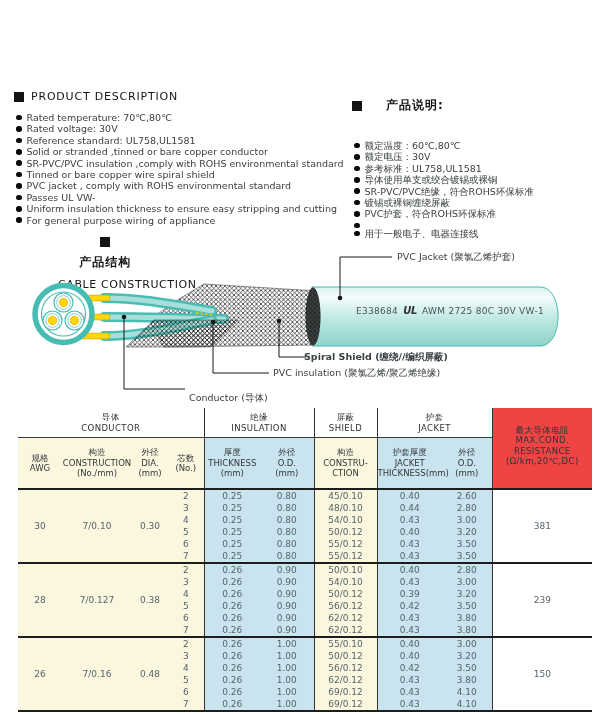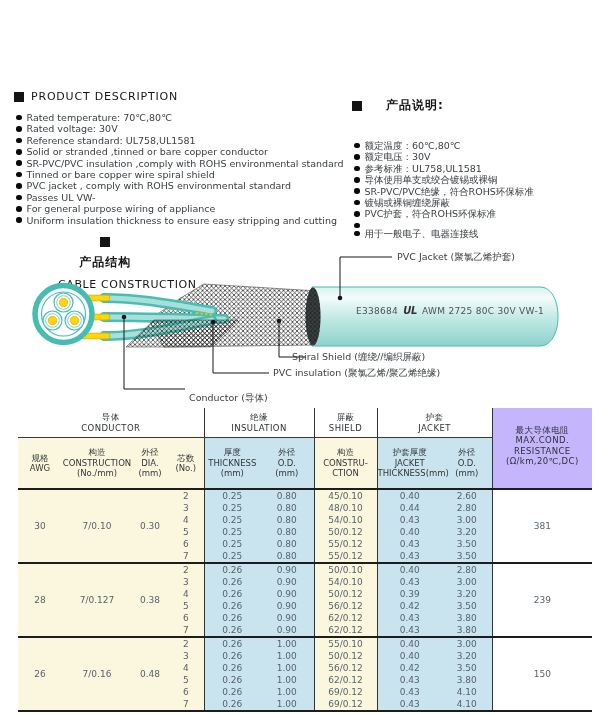--- a/index.html
+++ b/index.html
@@ -20,32 +20,32 @@
   #desc-title { left:14px; top:90px; }
   #notes-title { left:352px; top:97px;gap:24px; }
   #desc-list { left:16px; top:112px; }
   #notes-list { left:354px; top:112px;margin-top:28px; }
   #construction-title { left:14px; top:237px;flex-direction:column; }
 
   #diagram { position:absolute; left:0; top:250px; width:603px; height:158px; }
   #diagram svg { position:absolute; left:0; top:0; }
   .dlabel { position:absolute; font-size:9.5px; color:#3a3f42; white-space:nowrap; }
   #lbl-jacket { left:397px; top:1px; }
-  #lbl-shield { left:292px; top:101px; }
+  #lbl-shield { left:304px; top:101px;font-weight:bold; }
   #lbl-insulation { left:273px; top:117px; }
   #lbl-conductor { left:189px; top:142px; }
   #cable-marking { left:346px; top:55px; width:208px; text-align:center; font-size:9px; color:#49545a; letter-spacing:0.3px; white-space:nowrap; position:absolute; }
   #cable-marking .ul-mark { font-weight:bold; font-style:italic; font-size:10px; letter-spacing:-0.5px; color:#333; padding:0 2px; }
 
   #spec-table { position:absolute; left:18px; top:408px; }
   table { border-collapse:collapse; table-layout:fixed; width:574px; }
   th, td { padding:0; font-weight:normal; margin:0; }
   tr.row-a th { height:29px; font-size:8.5px; line-height:10.5px; vertical-align:middle; text-align:center; color:#2f3335; letter-spacing:0.4px; border-bottom:1px solid #3a3a3a; }
   tr.row-b th { height:50px; font-size:8.5px; line-height:10.5px; vertical-align:middle; text-align:center; color:#34383a; }
-  th.res-head { vertical-align:bottom; padding-bottom:5px; font-size:8.5px; line-height:11px; background:#c4b5fd; border-bottom:none; }
+  th.res-head { vertical-align:bottom; padding-bottom:5px; font-size:8.5px; line-height:11px; background:#ef4444; border-bottom:none; }
   thead { border-bottom:2.5px solid #1d1d1d; }
   tbody.grp { border-bottom:2.5px solid #1d1d1d; }
   tbody td { font-size:9px; height:12px; line-height:12px; text-align:center; color:#57636b; vertical-align:middle; }
   .cream { background:#FBF7DF; }
   .blue  { background:#C9E4EF; }
   .bl { border-left:1.5px solid #333; }
 </style>
 </head>
 <body>
 
@@ -86,25 +86,25 @@
     <li>
       <span class="dot"></span>
       <span>PVC jacket , comply with ROHS environmental standard</span>
     </li>
     <li>
       <span class="dot"></span>
       <span>Passes UL VW-</span>
     </li>
     <li>
       <span class="dot"></span>
+      <span>Uniform insulation thickness to ensure easy stripping and cutting</span>
+    </li>
+    <li>
+      <span class="dot"></span>
       <span>For general purpose wiring of appliance</span>
-    </li>
-    <li>
-      <span class="dot"></span>
-      <span>Uniform insulation thickness to ensure easy stripping and cutting</span>
     </li>
   </ul>
 <ul class="blist" id="notes-list">
     <li>
       <span class="dot"></span>
       <span>额定温度：60℃,80℃</span>
     </li>
     <li>
       <span class="dot"></span>
       <span>额定电压：30V</span>

